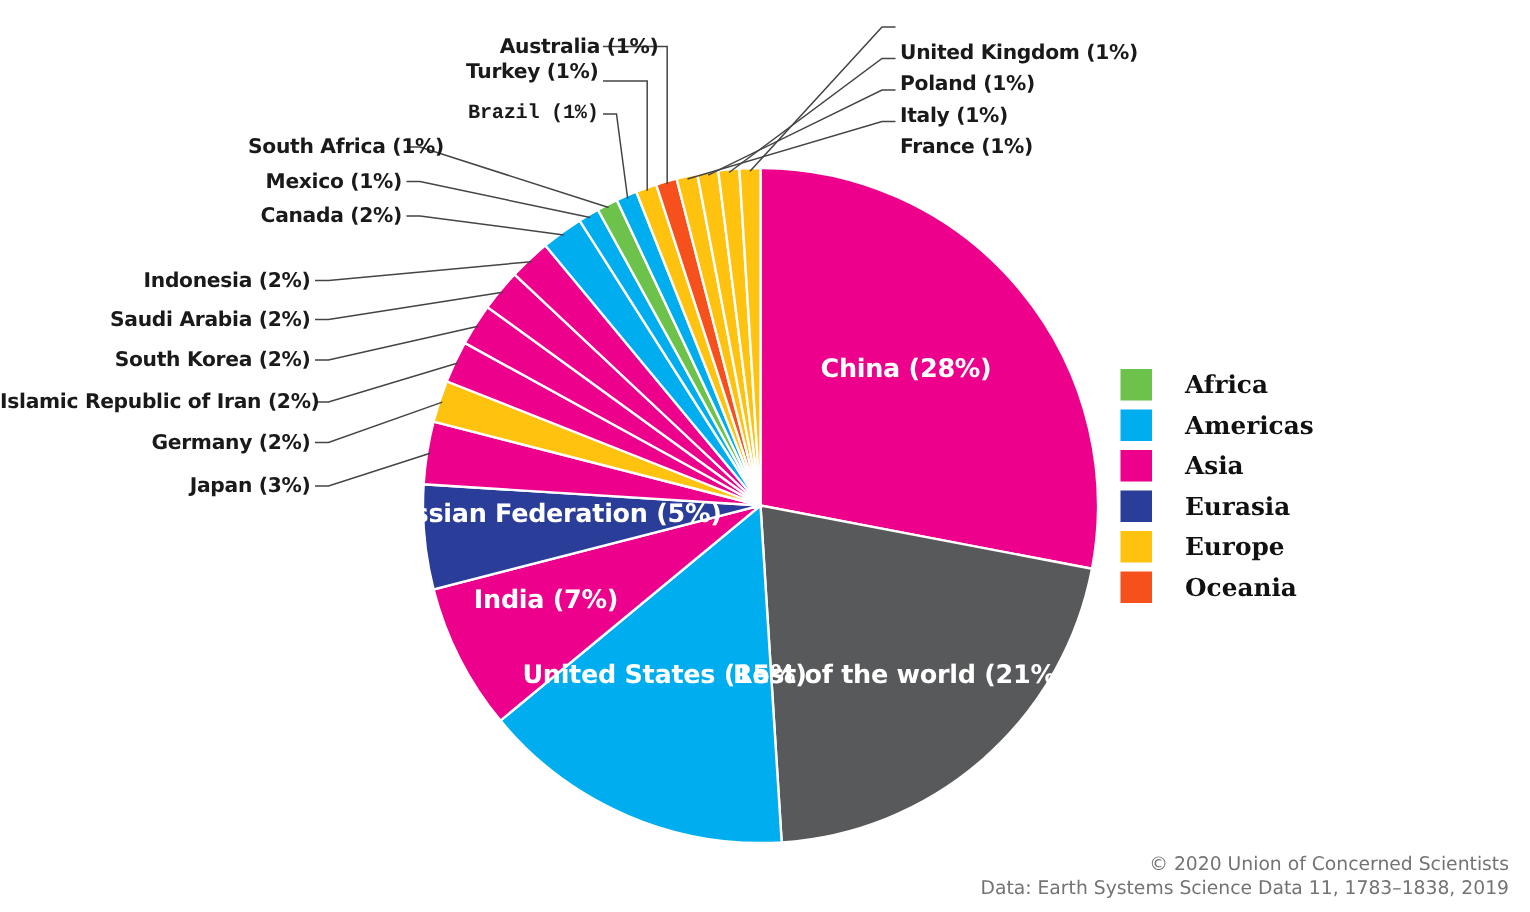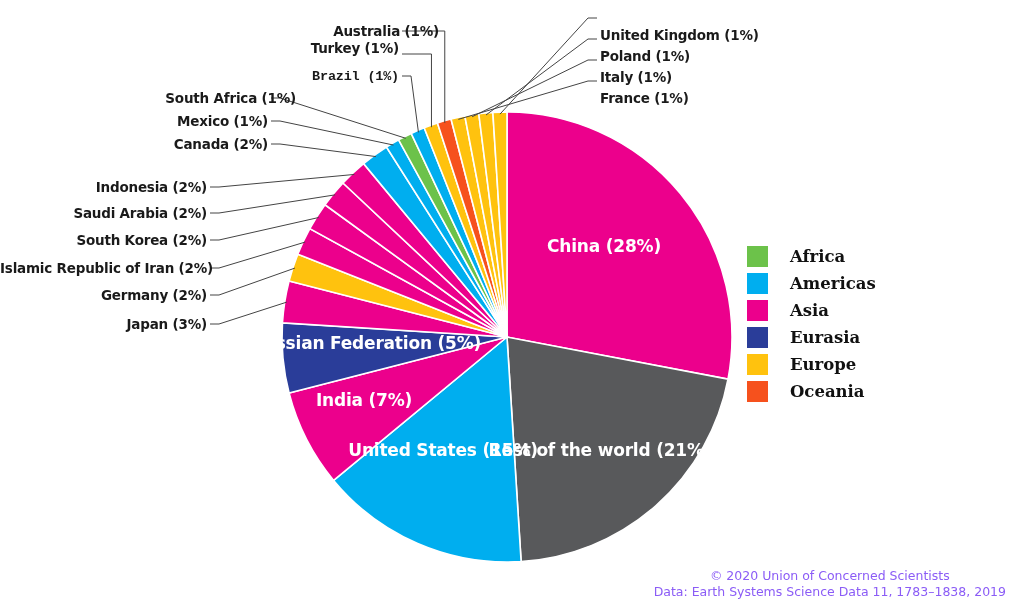--- a/index.html
+++ b/index.html
@@ -51,24 +51,24 @@
     font-weight:bold;
     font-size:16.5px;
     color:#111111;
     margin-left:22px;
     white-space:nowrap;
   }
 
   #credit{
     position:absolute;
     right:14px;bottom:8px;
-    text-align:center;
+    text-align:right;
     font-family:"DejaVu Sans","Liberation Sans",sans-serif;
     font-size:12.5px;
-    color:#8b5cf6;
+    color:#737373;
     line-height:16px;
     white-space:nowrap;
   }
 </style>
 </head>
 <body>
 
 <div id="stage">
 
   <svg id="pie" viewBox="0 0 1020 608" xmlns="http://www.w3.org/2000/svg">

